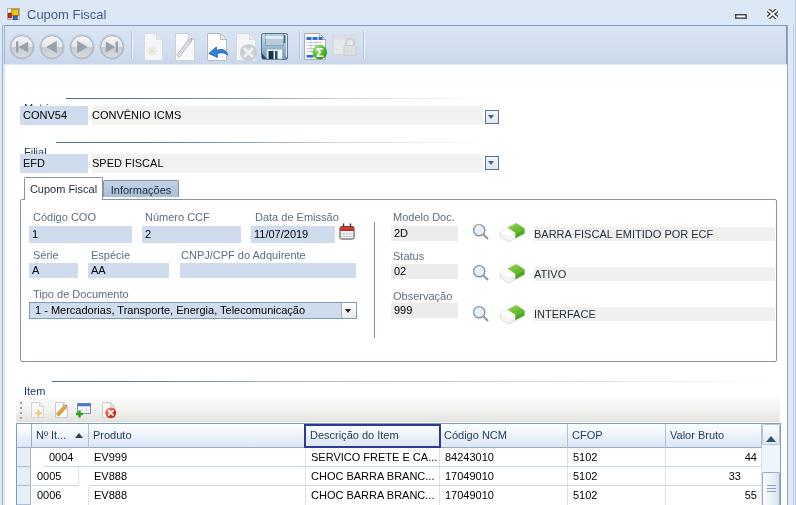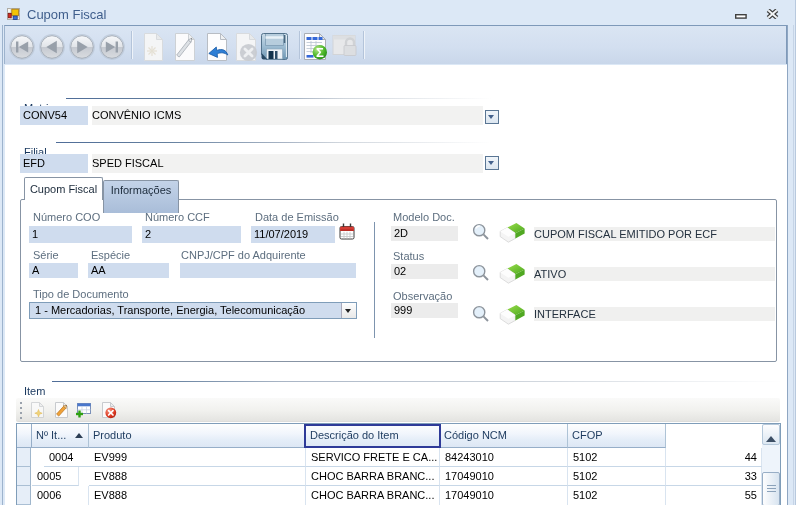--- a/index.html
+++ b/index.html
@@ -22,21 +22,21 @@
   .ddbtn { width:14px; height:14px; background:linear-gradient(#f0f5fa,#dce6f0); border:1.5px solid #5a7694; }
   .ddbtn:after { content:""; position:absolute; left:2.2px; top:4.2px; border:3.4px solid transparent; border-top:4.2px solid #44618c; }
   .lbl { position:absolute; color:#5d6e7f; font-size:11px; white-space:nowrap; }
   .fld { position:absolute; background:#cfdcee; font-size:11px; padding-left:3px; white-space:nowrap; overflow:hidden; }
   .gfld { position:absolute; background:#ececec; font-size:11px; padding-left:3px; }
   .strip { position:absolute; background:#f0f0ef; font-size:11px; padding-left:0; color:#24313f; white-space:nowrap; overflow:hidden; }
   
   #tab1 { left:24px; top:177px; width:79px; height:23px; background:#fff;
     border:1px solid #8794a4; border-bottom:none; border-radius:2px 2px 0 0;
     text-align:center; line-height:22px; color:#1b2a3a; z-index:3; }
-  #tab2 { left:103px; top:180px; width:76px; height:33px;
+  #tab2 { left:103px; top:180px; width:76px; height:17px;
     background:linear-gradient(#c3d3e8,#a9bdd8); border:1px solid #8794a4; border-bottom:none;
     border-radius:2px 2px 0 0; text-align:center; line-height:18px; color:#1b2a3a; z-index:2; }
   #tabpage { left:20px; top:199px; width:757px; height:163px; background:#fff;
     border:1px solid #8794a4; border-radius:2px; }
   #vsep { left:374px; top:222px; width:1px; height:116px; background:#7d94ae; }
   
   #itemtoolbar { left:16px; top:398px; width:764px; height:24px;
     background:linear-gradient(#fafaf9,#f1f1ee 55%,#e4e4e1); border-radius:2px; border-bottom:1px solid #dddddb; }
   #grid { left:16px; top:423px; width:765px; height:84px; border:1px solid #7f9db9; background:#fff; overflow:hidden; }
   .hcell { position:absolute; top:0; height:24px; color:#1c3a5e;
@@ -233,21 +233,21 @@
   <div class="abs gline" style="left:56px;top:142px;width:436px"></div>
   <div class="abs fld" style="left:20px;top:154px;width:68px;height:19px;line-height:19px">EFD</div>
   <div class="abs strip" style="left:92px;top:154px;width:391px;height:19px;line-height:19px;background:#f2f2f1;color:#000">SPED FISCAL</div>
   <div class="abs ddbtn" style="left:485px;top:156px"></div>
 
   <div class="abs" id="tab2">Informações</div>
   <div class="abs" id="tabpage"></div>
   <div class="abs" id="tab1">Cupom Fiscal</div>
   <div class="abs" id="vsep"></div>
 
-  <div class="lbl" style="left:33px;top:211px">Número COO</div>
+  <div class="lbl" style="left:33px;top:211px">Código COO</div>
   <div class="lbl" style="left:145px;top:211px">Número CCF</div>
   <div class="lbl" style="left:255px;top:211px">Data de Emissão</div>
   <div class="lbl" style="left:393px;top:211px">Modelo Doc.</div>
   <div class="fld" style="left:29px;top:226px;width:103px;height:17px;line-height:17px">1</div>
   <div class="fld" style="left:142px;top:226px;width:99px;height:17px;line-height:17px">2</div>
   <div class="fld" style="left:251px;top:226px;width:84px;height:17px;line-height:17px">11/07/2019</div>
   <svg class="abs" style="left:339px;top:223px" width="16" height="17" viewBox="0 0 16 17">
     <rect x="1" y="3.5" width="14" height="12.5" rx="1.5" fill="#fff" stroke="#3a3a3a"></rect>
     <path d="M1,5 a1.5,1.5 0 0 1 1.5,-1.5 h11 a1.5,1.5 0 0 1 1.5,1.5 v3 h-14 z" fill="#d43c34"></path>
     <rect x="1.6" y="6.5" width="12.8" height="1.2" fill="#b02520"></rect>
@@ -268,21 +268,21 @@
     <circle cx="7.2" cy="7.2" r="5.6" fill="#e4f0fa" stroke="#8d949c" stroke-width="1.4"></circle>
     <path d="M3.8,5.5 a4.2,4.2 0 0 1 4,-2.5" fill="none" stroke="#fff" stroke-width="1.4"></path>
     <line x1="11.4" y1="11.4" x2="16" y2="16" stroke="#8d949c" stroke-width="2"></line>
   </svg>
   <svg class="abs" style="left:499px;top:222px" width="27" height="21" viewBox="0 0 27 21">
     <polygon points="8.2,5.6 17.4,1 25.6,6.6 16.4,11.2" fill="url(#erg)"></polygon>
     <polygon points="1.2,9.4 8.2,5.6 16.4,11.2 16.4,16.4 9.4,20.2 1.2,14.6" fill="#f4f4f4" stroke="#d0d0d0" stroke-width="0.7"></polygon>
     <polygon points="16.4,11.2 25.6,6.6 25.6,11.4 16.4,16.4" fill="#50a822"></polygon>
     <polygon points="1.2,9.4 8.2,5.6 16.4,11.2 9.4,14.8" fill="#fdfdfd"></polygon>
   </svg>
-  <div class="strip" style="left:534px;top:227px;width:241px;height:14px;line-height:14px">CUPOM FISCAL EMITIDO POR ECF</div>
+  <div class="strip" style="left:534px;top:227px;width:241px;height:14px;line-height:14px">BARRA FISCAL EMITIDO POR ECF</div>
 
   <div class="lbl" style="left:33px;top:249px">Série</div>
   <div class="lbl" style="left:91px;top:249px">Espécie</div>
   <div class="lbl" style="left:181px;top:249px">CNPJ/CPF do Adquirente</div>
   <div class="lbl" style="left:393px;top:250px">Status</div>
   <div class="fld" style="left:29px;top:263px;width:49px;height:15px;line-height:15px">A</div>
   <div class="fld" style="left:88px;top:263px;width:81px;height:15px;line-height:15px">AA</div>
   <div class="fld" style="left:180px;top:263px;width:176px;height:15px;line-height:15px"></div>
   <div class="gfld" style="left:391px;top:264px;width:67px;height:15px;line-height:15px">02</div>
   <svg class="abs" style="left:472px;top:264px" width="19" height="19" viewBox="0 0 19 19">
@@ -370,38 +370,39 @@
     </svg>
   </div>
   <div class="abs" id="grid">
 
     <div class="hcell" style="left:0;width:15px;border-right:1px solid #96aec8"></div>
     <div class="hcell" style="left:15px;width:57px">Nº It...</div>
     <div class="hcell" style="left:72px;width:217px">Produto</div>
     <div class="hcell" style="left:289px;width:134px">Descrição do Item</div>
     <div class="hcell" style="left:423px;width:128px">Código NCM</div>
     <div class="hcell" style="left:551px;width:98px">CFOP</div>
+    <div class="hcell" style="left:649px;width:96px">Valor Bruto</div>
     <div class="abs" style="left:58px;top:5px;border:4.5px solid transparent;border-bottom:5.5px solid #2c3e54"></div>
 
     <div class="abs" style="left:287px;top:0;width:137px;height:24px;border:2.5px solid #2e3a98"></div>
 
     <div class="rsel" style="top:24px;height:19px"></div>
     <div class="cell" style="left:27px;top:24px;width:67px;height:19px;border-bottom:1px solid #c7d7e7">0004</div>
     <div class="cell" style="left:72px;top:24px;width:217px;height:19px;border-bottom:1px solid #c7d7e7">EV999</div>
     <div class="cell" style="left:289px;top:24px;width:134px;height:19px;border-bottom:1px solid #c7d7e7">SERVICO FRETE E CA...</div>
     <div class="cell" style="left:423px;top:24px;width:128px;height:19px;border-bottom:1px solid #c7d7e7">84243010</div>
     <div class="cell" style="left:551px;top:24px;width:98px;height:19px;border-bottom:1px solid #c7d7e7">5102</div>
     <div class="cell" style="left:649px;top:24px;width:96px;height:19px;border-bottom:1px solid #c7d7e7;text-align:right;padding-right:4px">44</div>
     <div class="rsel" style="top:43px;height:19px"></div>
     <div class="cell" style="left:15px;top:43px;width:47px;height:19px;border-bottom:1px solid #c7d7e7">0005</div>
     <div class="cell" style="left:72px;top:43px;width:217px;height:19px;border-bottom:1px solid #c7d7e7">EV888</div>
     <div class="cell" style="left:289px;top:43px;width:134px;height:19px;border-bottom:1px solid #c7d7e7">CHOC BARRA BRANC...</div>
     <div class="cell" style="left:423px;top:43px;width:128px;height:19px;border-bottom:1px solid #c7d7e7">17049010</div>
     <div class="cell" style="left:551px;top:43px;width:98px;height:19px;border-bottom:1px solid #c7d7e7">5102</div>
-    <div class="cell" style="left:649px;top:43px;width:96px;height:19px;border-bottom:1px solid #c7d7e7;text-align:right;padding-right:4px">33</div>
+    <div class="cell" style="left:649px;top:43px;width:96px;height:19px;border-bottom:1px solid #c7d7e7;text-align:right;padding-right:20px">33</div>
     <div class="rsel" style="top:62px;height:19px"></div>
     <div class="cell" style="left:15px;top:62px;width:57px;height:19px">0006</div>
     <div class="cell" style="left:72px;top:62px;width:217px;height:19px">EV888</div>
     <div class="cell" style="left:289px;top:62px;width:134px;height:19px">CHOC BARRA BRANC...</div>
     <div class="cell" style="left:423px;top:62px;width:128px;height:19px">17049010</div>
     <div class="cell" style="left:551px;top:62px;width:98px;height:19px">5102</div>
     <div class="cell" style="left:649px;top:62px;width:96px;height:19px;text-align:right;padding-right:4px">55</div>
 
     <div class="abs" style="left:745px;top:0;width:18px;height:80px;background:#eef4fb"></div>
     <div class="abs" style="left:745px;top:0;width:18px;height:21px;background:linear-gradient(#fdfdfe,#dce7f2);border:1px solid #b5c8da;border-radius:2px"></div>

